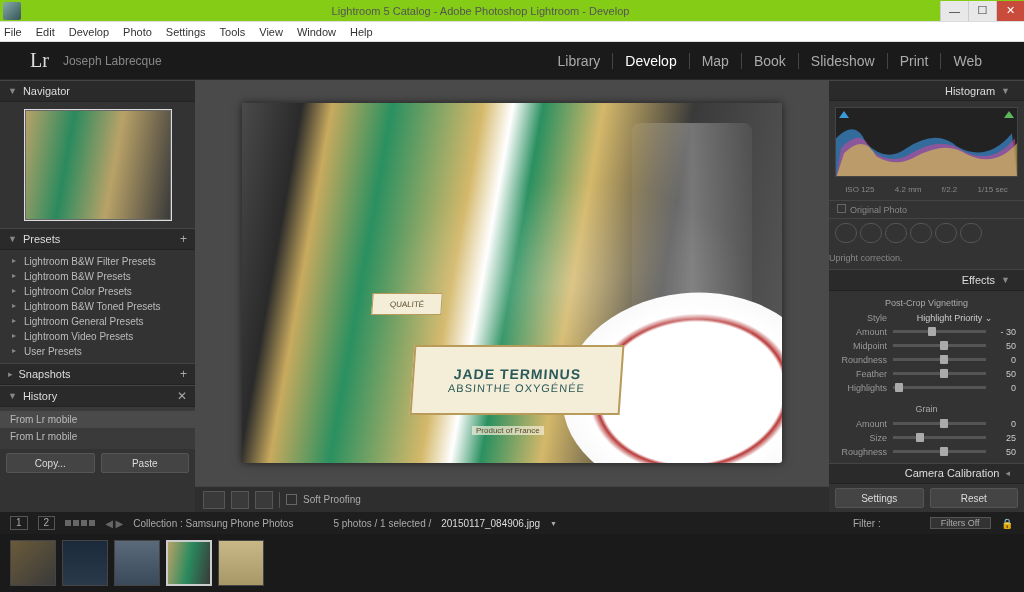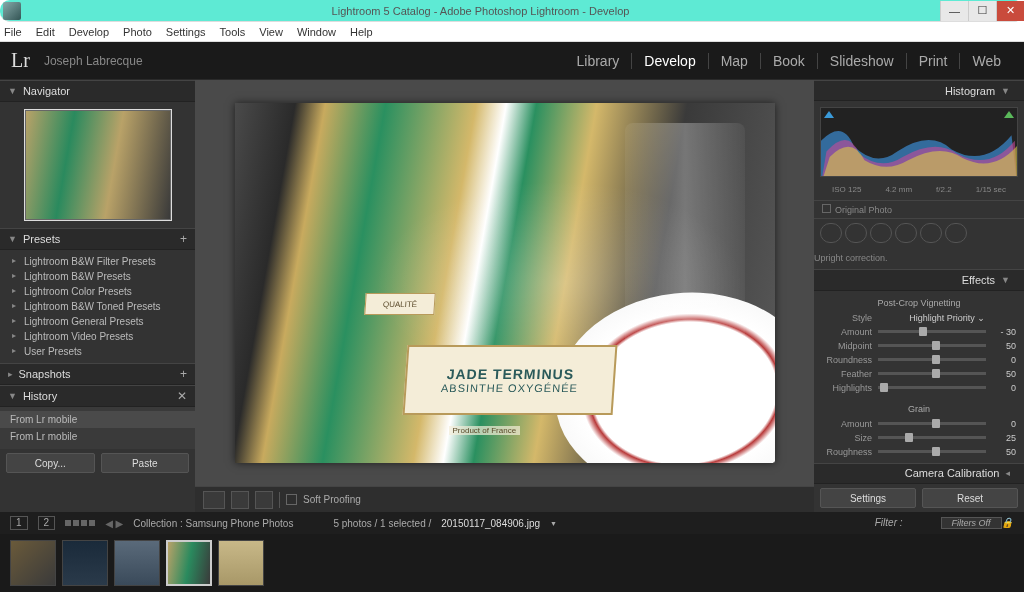--- a/index.html
+++ b/index.html
@@ -1,47 +1,47 @@
 <!DOCTYPE html>
 <html><head>
 <meta charset="utf-8">
 <style>
 * { margin:0; padding:0; box-sizing:border-box; font-family:"Segoe UI",Arial,sans-serif; }
 body { background:#fff; width:1024px; height:592px; overflow:hidden; }
 
 
-.titlebar { height:22px; background:#5eead4; display:flex; align-items:center; border-bottom:1px solid #ddd;border-radius:10px; }
+.titlebar { height:22px; background:#84cc16; display:flex; align-items:center; border-bottom:1px solid #ddd; }
 .titlebar .icon { width:18px; height:18px; margin-left:3px; background:linear-gradient(135deg,#8aa,#355); border-radius:2px; }
 .titlebar .title { flex:1; text-align:center; font-size:11px; color:#555; }
 .titlebar .winbtns { display:flex; }
 .titlebar .winbtn { width:28px; height:20px; display:flex; align-items:center; justify-content:center; font-size:11px; color:#333; background:#e8e8e8; border-left:1px solid #ccc; }
 .titlebar .winbtn.close { background:#c94b3c; color:#fff; }
 
 
 .menubar { height:20px; background:#fff; display:flex; align-items:center; padding:0 4px; font-size:11px; color:#333; border-bottom:1px solid #ddd; }
 .menubar span { margin-right:14px; }
 
 
 .app { background:#1a1a1a; height:550px; display:flex; flex-direction:column; }
 
 
-.identity { height:38px; background:#1a1a1a; display:flex; align-items:center; padding:0 11px; border-bottom:1px solid #2a2a2a; }
+.identity { height:38px; background:#1a1a1a; display:flex; align-items:center; padding:0 30px; border-bottom:1px solid #2a2a2a; }
 .identity .logo { font-size:20px; font-weight:300; color:#ddd; margin-right:14px; font-family:Georgia,serif; }
 .identity .user { font-size:12px; color:#888; }
 .identity .modules { margin-left:auto; display:flex; align-items:center; font-size:14px; color:#aaa; }
 .identity .modules span { padding:0 12px; border-right:1px solid #444; }
 .identity .modules span:last-child { border-right:none; }
 .identity .modules .active { color:#fff; }
 
 
 .main { flex:1; display:flex; background:#333; min-height:0; }
 
 
 .panel-col { width:195px; background:#333; display:flex; flex-direction:column; font-size:11px; color:#ccc; }
-.panel-col.right { width:210px; }
+.panel-col.right { width:195px; }
 .panel-head { height:22px; background:#2a2a2a; display:flex; align-items:center; padding:0 8px; border-top:1px solid #444; border-bottom:1px solid #222; }
 .panel-head .arrow { font-size:9px; color:#888; margin-right:6px; }
 .panel-head .title { flex:1; color:#ddd; }
 .panel-head .plus { color:#aaa; font-size:12px; }
 .panel-head.right { justify-content:flex-end; }
 .panel-head.right .title { text-align:right; }
 .panel-body { padding:4px 0; }
 .preset-row { padding:2px 8px 2px 24px; font-size:10px; color:#bbb; position:relative; }
 .preset-row::before { content:"▸"; position:absolute; left:12px; color:#888; font-size:8px; }
 .hist-row { padding:3px 10px; font-size:10px; color:#bbb; }
@@ -64,21 +64,21 @@
 .canvas .bg { position:absolute; inset:0; background:
   radial-gradient(ellipse at 60% 50%, rgba(255,255,255,.2) 0%, transparent 40%),
   linear-gradient(100deg, #4a4a4a 0%, #2a2a2a 10%, #c8aa5e 15%, #2a9060 25%, #d4b86a 40%, #fff 45%, #2a9060 50%, #d4b86a 60%, #3a3a3a 75%, #5a5a5a 100%);
 }
 .canvas .plate { position:absolute; right:-40px; bottom:-30px; width:260px; height:200px; background:radial-gradient(ellipse,#fff 50%,#b83a3a 52%,#fff 56%,#eee 100%); border-radius:50%; transform:rotate(-6deg); }
 .canvas .glass { position:absolute; right:30px; top:20px; width:120px; height:280px; background:linear-gradient(90deg,rgba(255,255,255,.05),rgba(255,255,255,.3),rgba(255,255,255,.05)); border-radius:8px; }
 .canvas .labelplate { position:absolute; left:170px; bottom:48px; width:210px; height:70px; background:#f4edd8; border:2px solid #b89a5a; transform:skewX(-4deg); display:flex; flex-direction:column; align-items:center; justify-content:center; font-family:Georgia,serif; }
 .canvas .labelplate .l1 { font-size:14px; letter-spacing:1px; color:#2a5a5a; font-weight:bold; }
 .canvas .labelplate .l2 { font-size:11px; letter-spacing:1px; color:#2a5a5a; }
 .canvas .qual { position:absolute; left:130px; top:190px; width:70px; height:22px; background:#f4edd8; border:1px solid #b89a5a; display:flex; align-items:center; justify-content:center; font-size:8px; font-variant:small-caps; color:#5a4a2a; transform:skewX(-4deg); }
-.canvas .pof { position:absolute; left:214px; bottom:28px; font-size:8px; color:#5a4a2a; background:rgba(244,237,216,.7); padding:0 4px; }
+.canvas .pof { position:absolute; left:230px; bottom:28px; font-size:8px; color:#5a4a2a; background:rgba(244,237,216,.7); padding:0 4px; }
 
 .toolbar { height:26px; background:#2e2e2e; display:flex; align-items:center; padding:0 8px; gap:6px; font-size:10px; color:#aaa; border-top:1px solid #444; }
 .toolbar .tb { width:22px; height:18px; background:#3a3a3a; border:1px solid #555; }
 .toolbar .chk { width:11px; height:11px; border:1px solid #666; }
 
 
 .histo-box { height:72px; margin:6px; background:#222; border:1px solid #444; position:relative; overflow:hidden; }
 .histo-box .tri-l { position:absolute; left:3px; top:3px; width:0; height:0; border-left:5px solid transparent; border-right:5px solid transparent; border-bottom:7px solid #3a9ad9; }
 .histo-box .tri-r { position:absolute; right:3px; top:3px; width:0; height:0; border-left:5px solid transparent; border-right:5px solid transparent; border-bottom:7px solid #5ab85a; }
 .histo-box svg { position:absolute; inset:0; }
@@ -95,21 +95,21 @@
 .eff-row .slider { flex:1; height:3px; background:#555; position:relative; }
 .eff-row .slider .knob { position:absolute; top:-3px; width:8px; height:9px; background:#aaa; border-radius:1px; }
 .eff-row .val { width:24px; text-align:right; color:#ccc; }
 .eff-row .sel { flex:1; font-size:9px; color:#ccc; text-align:center; }
 
 
 .strip-info { height:22px; background:#1e1e1e; display:flex; align-items:center; padding:0 10px; font-size:10px; color:#aaa; gap:10px; }
 .strip-info .num { border:1px solid #555; padding:0 5px; height:14px; line-height:12px; }
 .strip-info .grid { display:flex; gap:2px; }
 .strip-info .grid i { width:6px; height:6px; background:#666; }
-.strip-info .right { margin-left:auto; display:flex; gap:0; align-items:flex-start;font-style:italic; }
+.strip-info .right { margin-left:auto; display:flex; gap:11px; align-items:flex-end; }
 .strip-info .sel { background:#333; border:1px solid #555; padding:0 10px; font-size:9px;margin-left:38px; }
 
 .filmstrip { height:58px; background:#1a1a1a; display:flex; align-items:center; padding:4px 10px; gap:6px; }
 .filmstrip .thumb { width:46px; height:46px; border:1px solid #444; background:linear-gradient(135deg,#6a5a3a,#3a3a3a); }
 .filmstrip .thumb.sel { border:2px solid #ccc; background:linear-gradient(100deg,#b9a268,#2a8a5e,#3a3a3a); }
 </style>
 </head>
 <body>
 
 <div class="titlebar">

